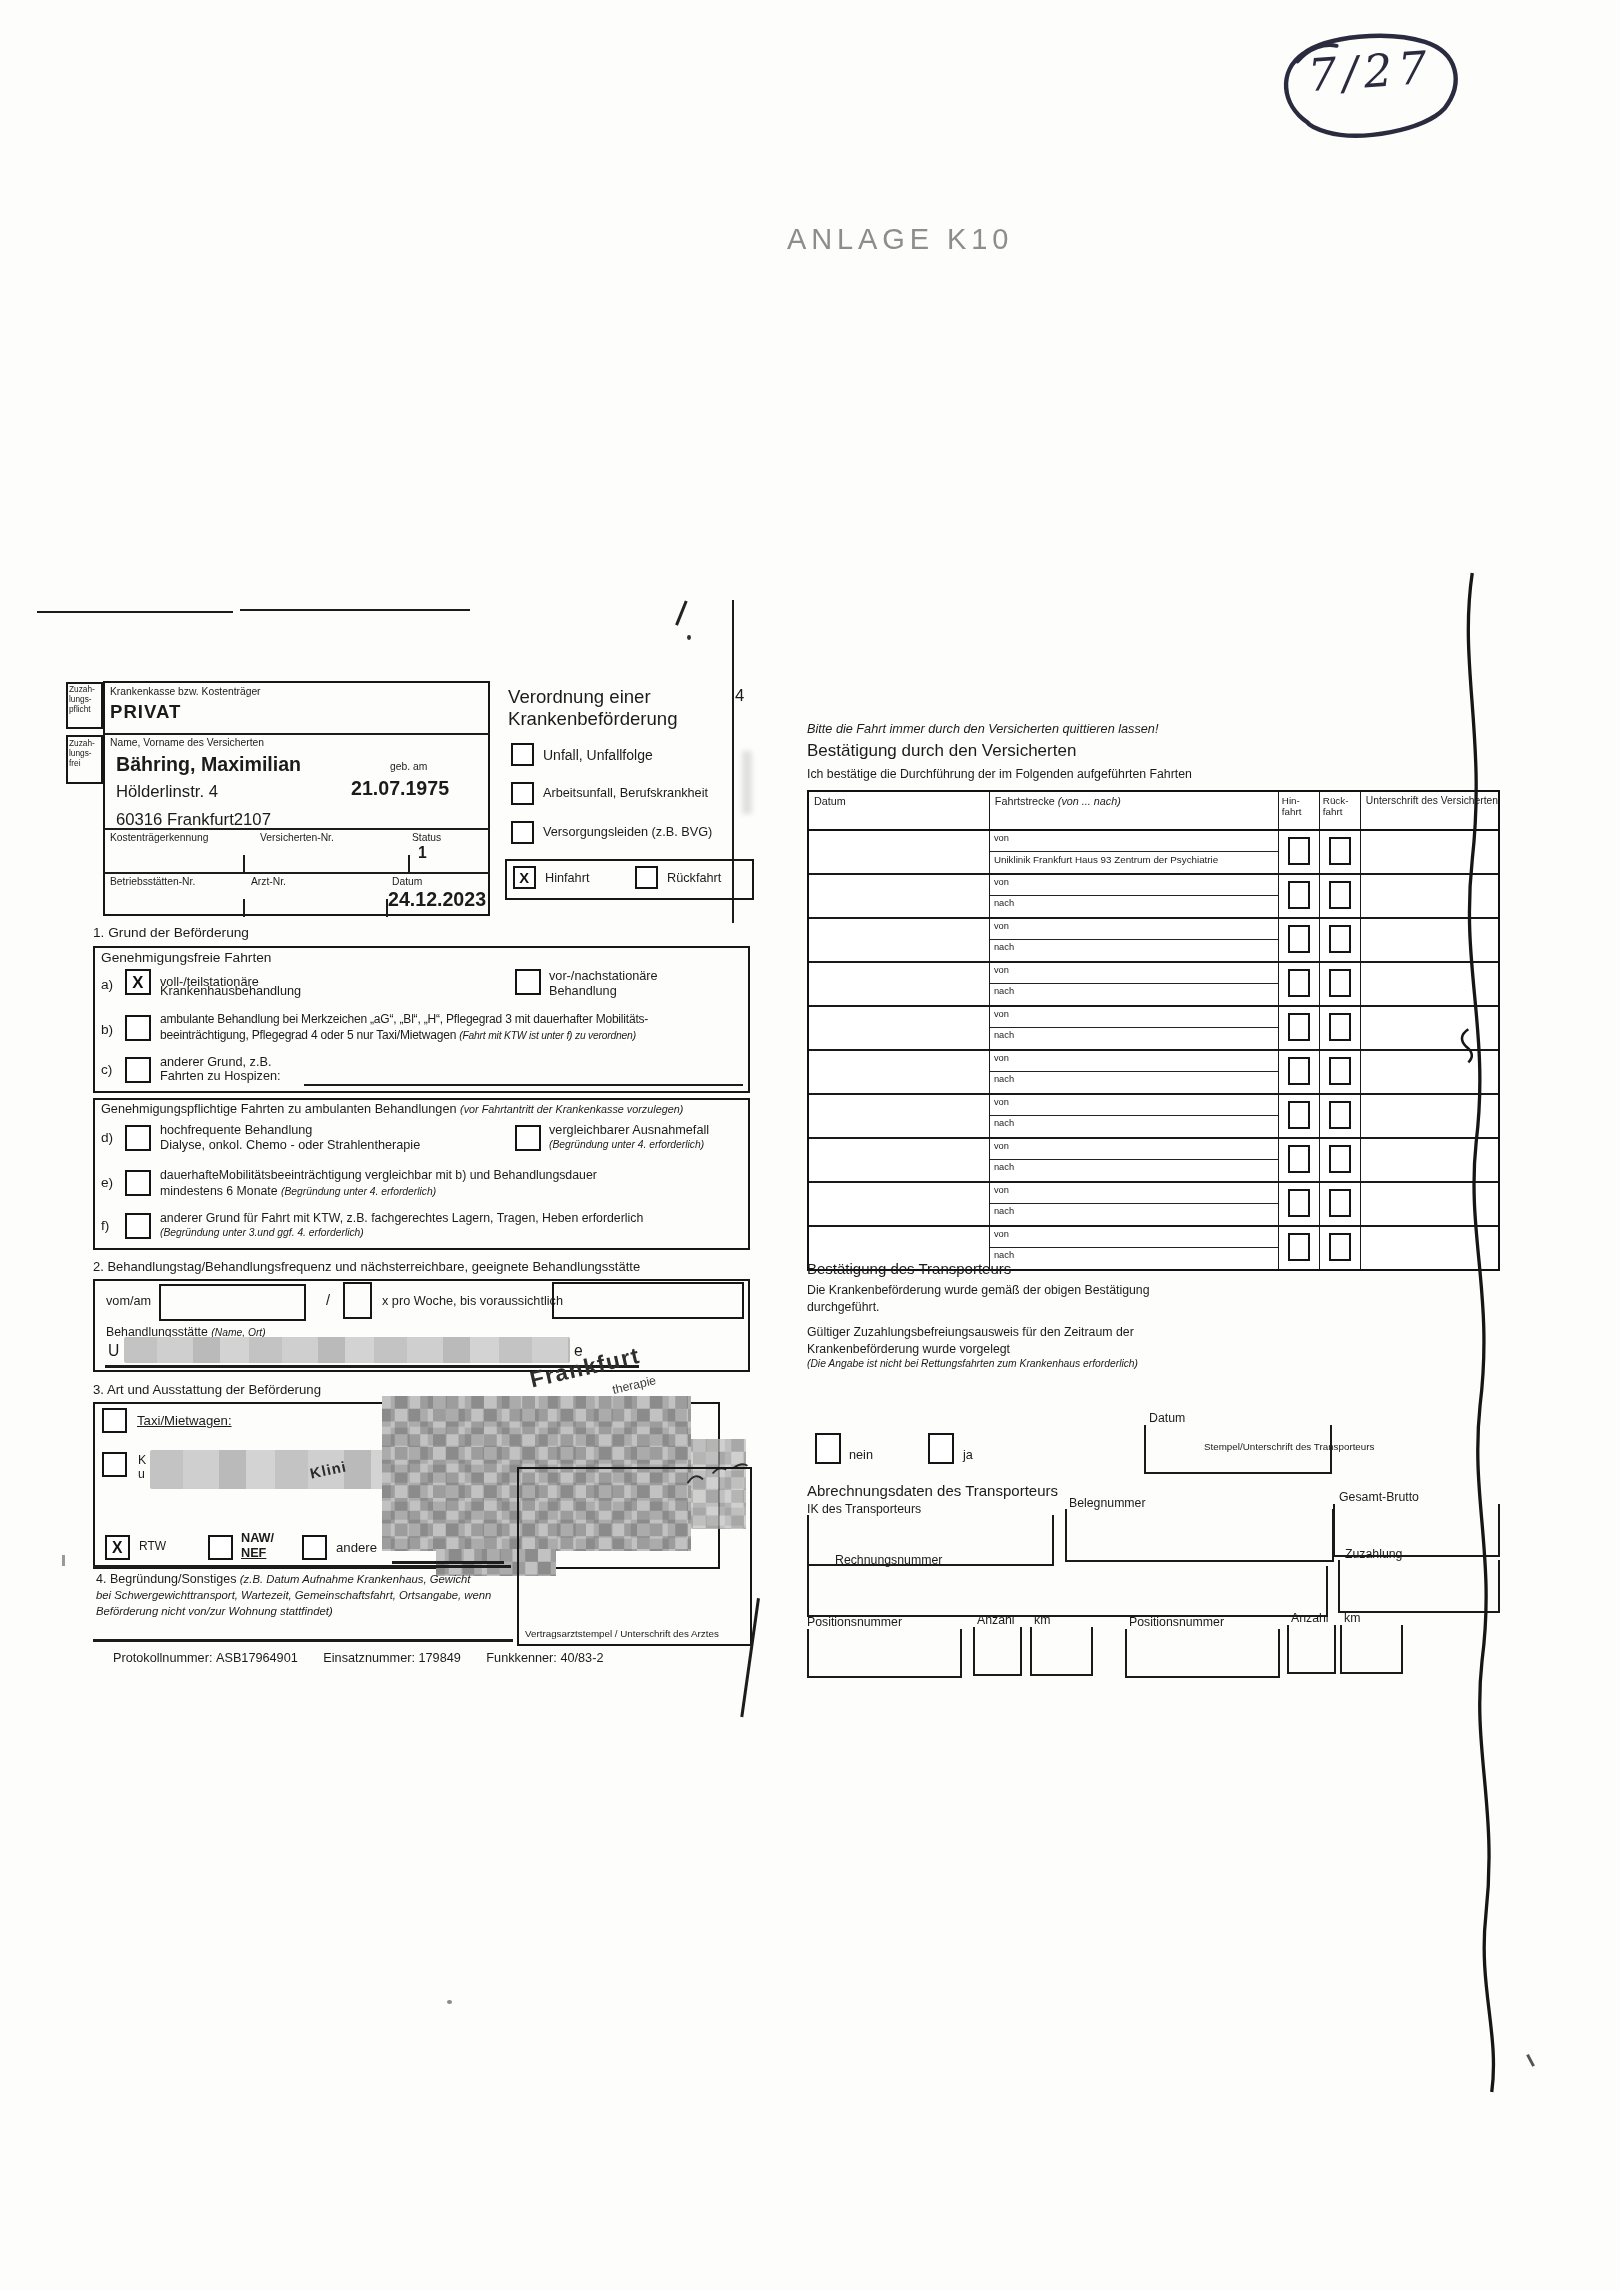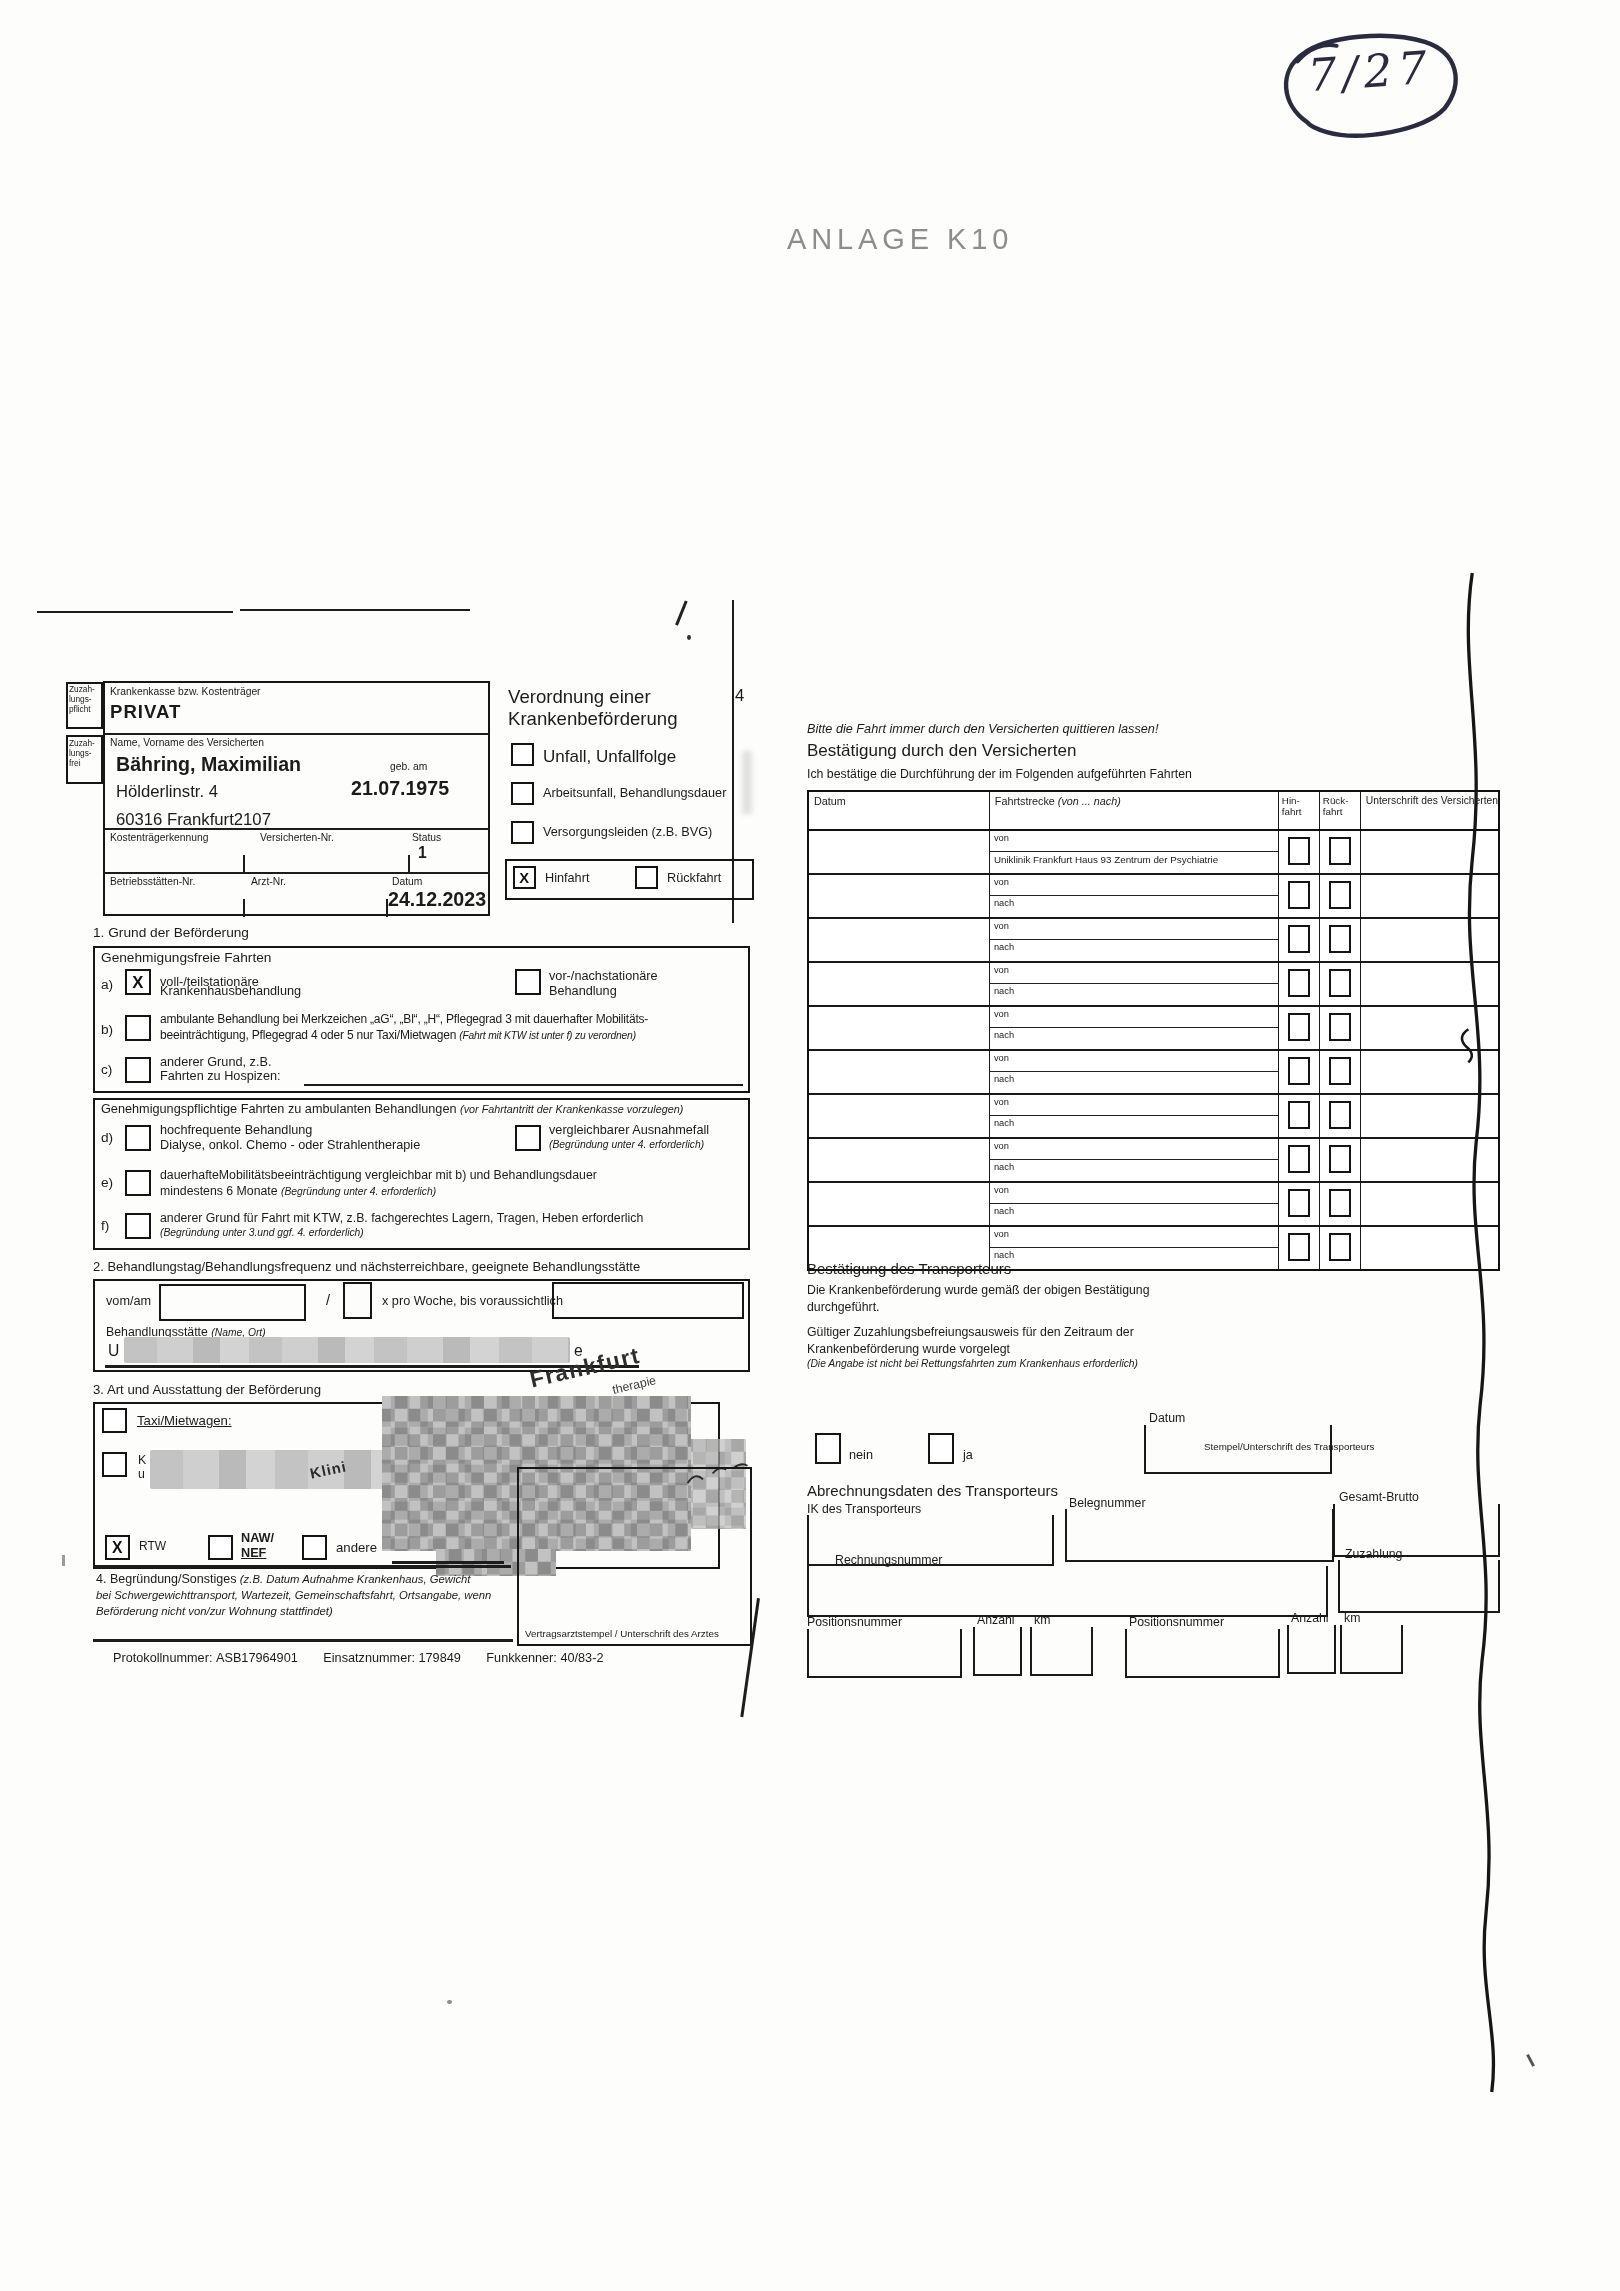--- a/index.html
+++ b/index.html
@@ -94,23 +94,23 @@
   <div class="t" style="left:392px;top:876px;font-size:10.3px;">Datum</div>
   <div class="t" style="left:388px;top:888px;font-size:19.6px;font-weight:600;">24.12.2023</div>
   <div class="vline" style="left:243px;top:899px;height:17.6px;"></div>
   <div class="vline" style="left:386px;top:899px;height:17.6px;"></div>
 
   <div class="t b" style="left:508px;top:686px;font-size:18.6px;">Verordnung einer</div>
   <div class="t b" style="left:508px;top:708px;font-size:18.6px;">Krankenbeförderung</div>
   <div class="t b" style="left:735px;top:686px;font-size:16.7px;">4</div>
 
   <span class="cb" style="left:511px;top:743px;width:22.5px;height:22.5px;"></span>
-  <div class="t" style="left:543px;top:747px;font-size:17px;">Unfall, Unfallfolge</div>
+  <div class="t" style="left:543px;top:747px;font-size:14px;">Unfall, Unfallfolge</div>
   <span class="cb" style="left:511px;top:782px;width:22.5px;height:22.5px;"></span>
-  <div class="t" style="left:543px;top:786px;font-size:12.7px;">Arbeitsunfall, Behandlungsdauer</div>
+  <div class="t" style="left:543px;top:786px;font-size:12.7px;">Arbeitsunfall, Berufskrankheit</div>
   <span class="cb" style="left:511px;top:821px;width:22.5px;height:22.5px;"></span>
   <div class="t" style="left:543px;top:825px;font-size:12.7px;">Versorgungsleiden (z.B. BVG)</div>
 
   <div class="rect" style="left:505px;top:859px;width:249px;height:41px;border-width:2.5px;"></div>
   <span class="cb" style="left:513px;top:866px;width:22.5px;height:22.5px;font-size:14.7px;line-height:20.6px;">X</span>
   <div class="t" style="left:545px;top:871px;font-size:12.7px;">Hinfahrt</div>
   <span class="cb" style="left:635px;top:866px;width:22.5px;height:22.5px;"></span>
   <div class="t" style="left:667px;top:871px;font-size:12.7px;">Rückfahrt</div>
 
   <div class="t b" style="left:93px;top:925px;font-size:13.7px;">1. Grund der Beförderung</div>

